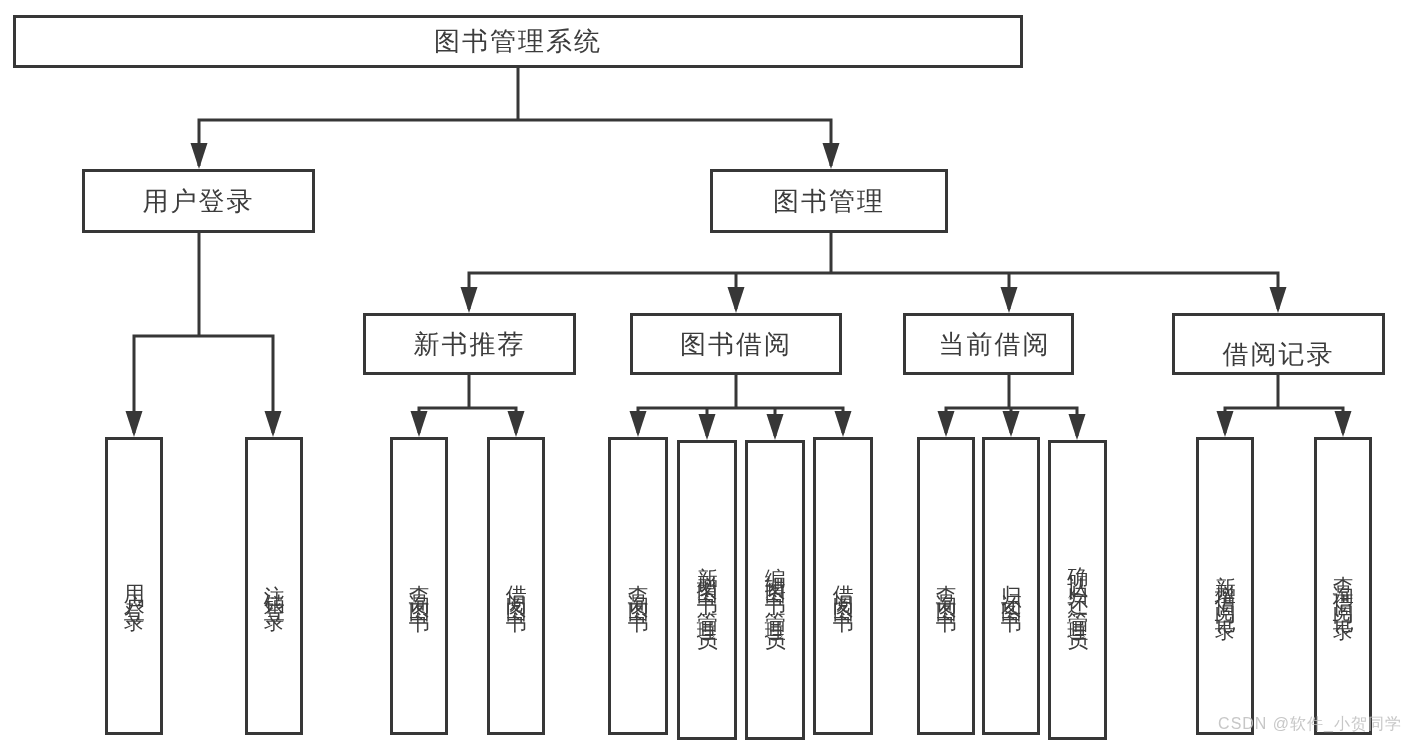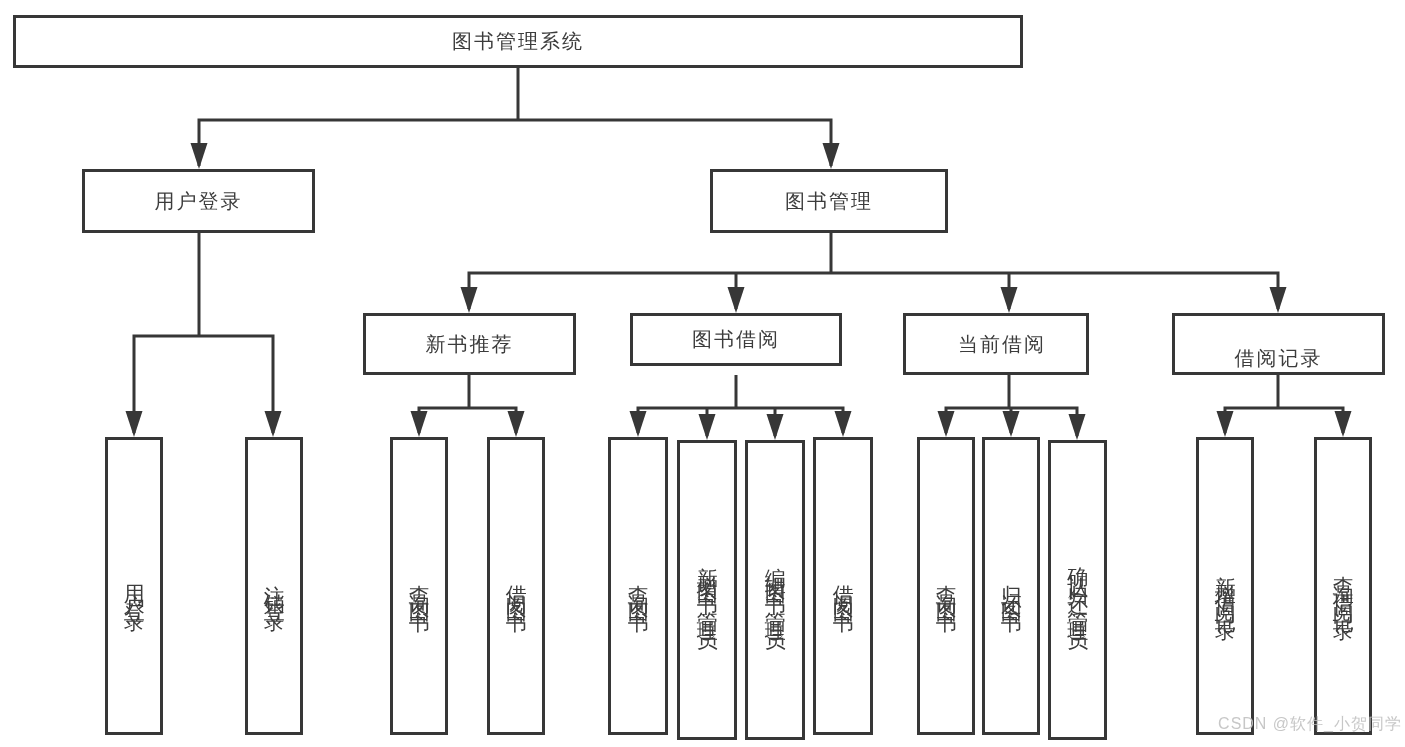--- a/index.html
+++ b/index.html
@@ -14,35 +14,35 @@
   .box{
     position:absolute;
     box-sizing:border-box;
     border:3px solid #373737;
     background:#ffffff;
     display:flex;
     align-items:center;
     justify-content:center;
     color:#3c3c3c;
   }
-  .h-label{font-size:20px;letter-spacing:2px;white-space:nowrap;}
+  .h-label{font-size:26px;letter-spacing:2px;white-space:nowrap;}
   .leaf .v-label{
     writing-mode:vertical-rl;
     font-size:21px;
     letter-spacing:9px;
     line-height:1.25;
     white-space:nowrap;
   }
   
   .n-root {left:13px;  top:15px;  width:1010px; height:53px;}
   .n-l2-0 {left:82px;  top:169px; width:233px;  height:64px;}
   .n-l2-1 {left:710px; top:169px; width:238px;  height:64px;}
   .n-l3-0 {left:363px; top:313px; width:213px;  height:62px;}
-  .n-l3-1 {left:630px; top:313px; width:212px;  height:53px;}
-  .n-l3-2 {left:903px; top:313px; width:186px;  height:62px;padding-left:12px;}
+  .n-l3-1 {left:630px; top:313px; width:212px;  height:62px;}
+  .n-l3-2 {left:903px; top:313px; width:171px;  height:62px;padding-left:12px;}
   .n-l3-3 {left:1172px;top:313px; width:213px;  height:62px;align-items:flex-end;}
   .lf-0 {left:105px; top:437px; width:58px; height:298px;}
   .lf-1 {left:245px; top:437px; width:58px; height:298px;}
   .lf-2 {left:390px; top:437px; width:58px; height:298px;}
   .lf-3 {left:487px; top:437px; width:58px; height:298px;}
   .lf-4 {left:608px; top:437px; width:60px; height:298px;}
   .lf-5 {left:677px; top:440px; width:60px; height:300px;}
   .lf-6 {left:745px; top:440px; width:60px; height:300px;}
   .lf-7 {left:813px; top:437px; width:60px; height:298px;}
   .lf-8 {left:917px; top:437px; width:58px; height:298px;}

